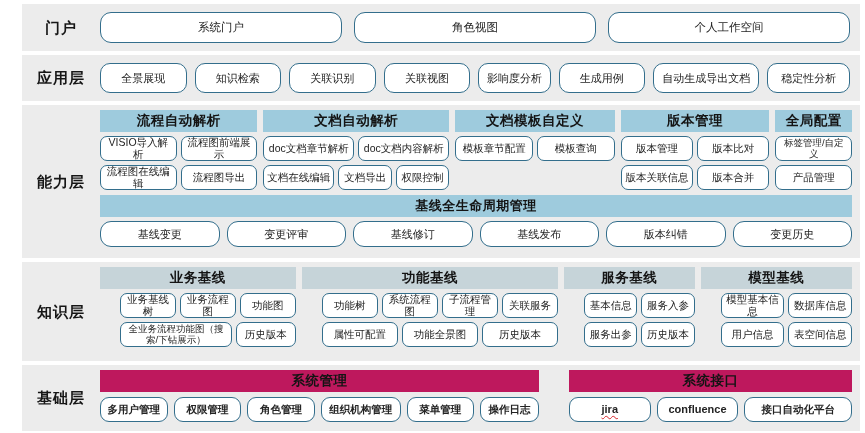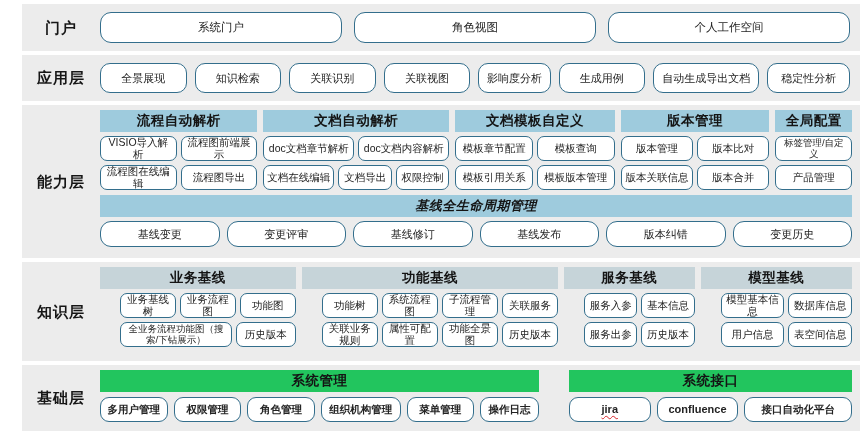--- a/index.html
+++ b/index.html
@@ -53,22 +53,22 @@
   
   .ghead{
     box-sizing:border-box;
     display:flex;align-items:center;justify-content:center;
     font-size:13.5px;font-weight:bold;color:#141414;
     letter-spacing:.5px;
     height:22px;
   }
   .ghead.cap{background:#9ecbdd;}
   .ghead.know{background:#c6d4d9;}
-  .ghead.found{background:#22c55e;}
-  .ghead.base{background:#9ecbdd;font-size:13px;font-style:italic;}
+  .ghead.found{background:#be185d;}
+  .ghead.base{background:#9ecbdd;font-size:13px;}
 
   
   #portal{left:22px;top:4px;width:838px;height:47px;}
   #portal .prow{display:flex;gap:12px;width:100%;}
   #portal .btn{height:31px;font-size:11.5px;border-radius:11px;}
 
   
   #app{left:22px;top:55px;width:838px;height:46px;}
   #app .arow{display:flex;gap:8px;width:100%;}
   #app .btn{height:30px;border-radius:10px;font-size:11px;}
@@ -173,24 +173,20 @@
             <div class="btn" style="flex:0.9 1 0">权限控制</div>
           </div>
         </div>
 
         <div class="capgroup" style="flex:1.5 1 0">
           <div class="ghead cap">文档模板自定义</div>
           <div class="grow">
             <div class="btn">模板章节配置</div>
             <div class="btn">模板查询</div>
           </div>
-          <div class="grow">
-            <div class="btn">模板引用关系</div>
-            <div class="btn">模板版本管理</div>
-          </div>
         </div>
 
         <div class="capgroup" style="flex:1.4 1 0">
           <div class="ghead cap">版本管理</div>
           <div class="grow">
             <div class="btn">版本管理</div>
             <div class="btn">版本比对</div>
           </div>
           <div class="grow">
             <div class="btn">版本关联信息</div>
@@ -244,32 +240,31 @@
 
       <div class="knowgroup" style="flex:2.2 1 0">
         <div class="ghead know">功能基线</div>
         <div class="grow">
           <div class="btn">功能树</div>
           <div class="btn">系统流程图</div>
           <div class="btn">子流程管理</div>
           <div class="btn">关联服务</div>
         </div>
         <div class="grow">
-          <div class="btn">关联业务规则</div>
           <div class="btn">属性可配置</div>
           <div class="btn">功能全景图</div>
           <div class="btn">历史版本</div>
         </div>
       </div>
 
       <div class="knowgroup" style="flex:1.12 1 0">
         <div class="ghead know">服务基线</div>
         <div class="grow">
+          <div class="btn">基本信息</div>
           <div class="btn">服务入参</div>
-          <div class="btn">基本信息</div>
         </div>
         <div class="grow">
           <div class="btn">服务出参</div>
           <div class="btn">历史版本</div>
         </div>
       </div>
 
       <div class="knowgroup" style="flex:1.3 1 0">
         <div class="ghead know">模型基线</div>
         <div class="grow">

